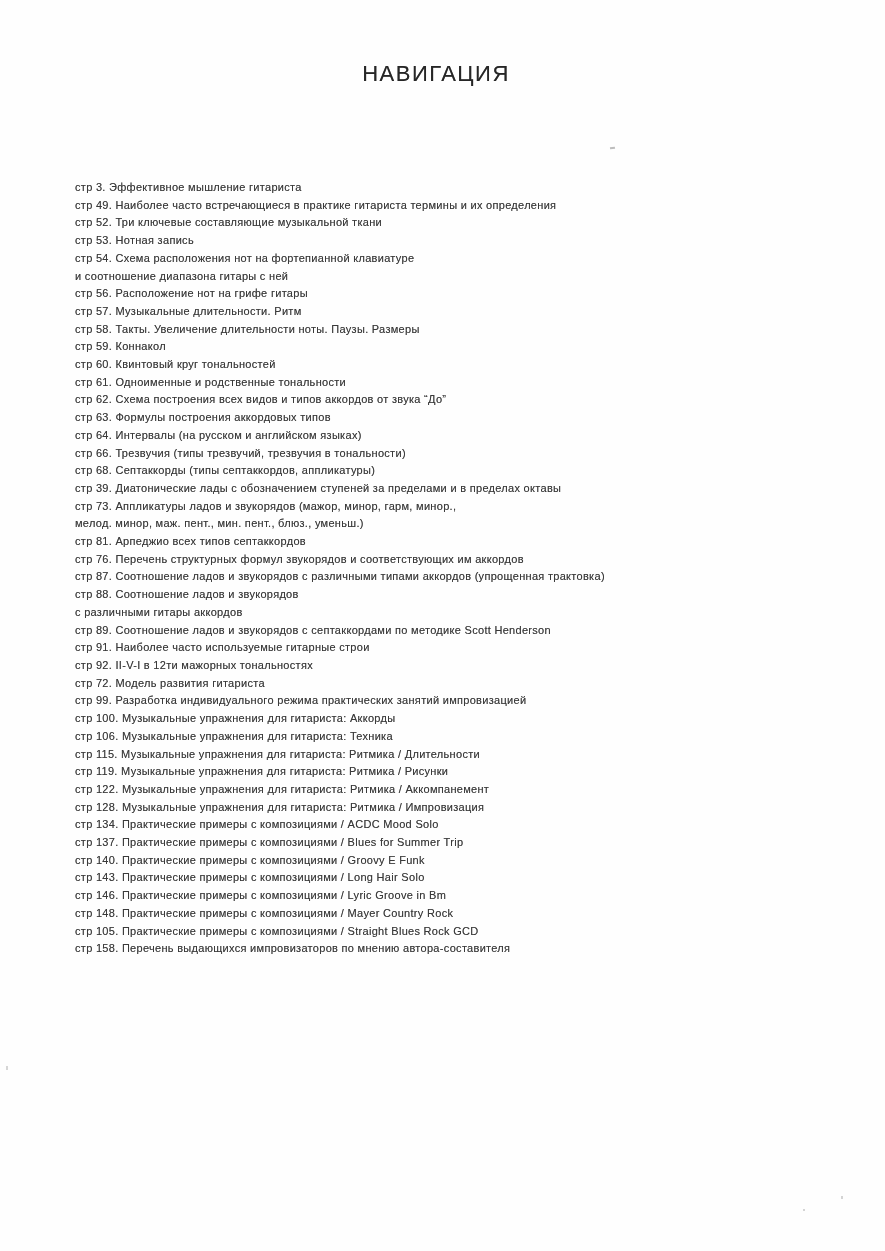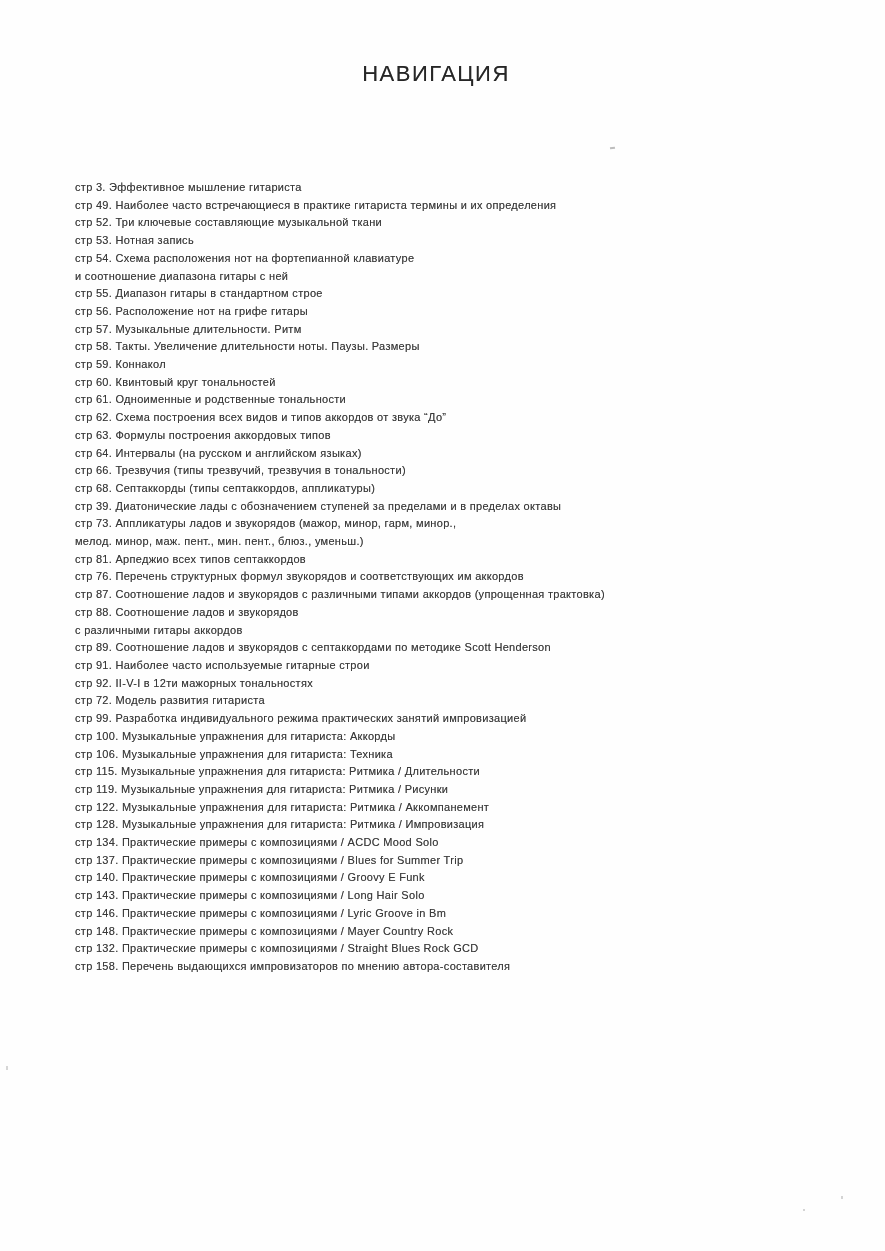--- a/index.html
+++ b/index.html
@@ -62,21 +62,20 @@
   <div class="speck speck-tilde"></div>
 
   <div class="toc">
 
   <div class="toc-line">стр 3. Эффективное мышление гитариста</div>
       <div class="toc-line">стр 49. Наиболее часто встречающиеся в практике гитариста термины и их определения</div>
       <div class="toc-line">стр 52. Три ключевые составляющие музыкальной ткани</div>
       <div class="toc-line">стр 53. Нотная запись</div>
       <div class="toc-line">стр 54. Схема расположения нот на фортепианной клавиатуре</div>
       <div class="toc-line">и соотношение диапазона гитары с ней</div>
-      <div class="toc-line">стр 55. Диапазон гитары в стандартном строе</div>
       <div class="toc-line">стр 56. Расположение нот на грифе гитары</div>
       <div class="toc-line">стр 57. Музыкальные длительности. Ритм</div>
       <div class="toc-line">стр 58. Такты. Увеличение длительности ноты. Паузы. Размеры</div>
       <div class="toc-line">стр 59. Коннакол</div>
       <div class="toc-line">стр 60. Квинтовый круг тональностей</div>
       <div class="toc-line">стр 61. Одноименные и родственные тональности</div>
       <div class="toc-line">стр 62. Схема построения всех видов и типов аккордов от звука “До”</div>
       <div class="toc-line">стр 63. Формулы построения аккордовых типов</div>
       <div class="toc-line">стр 64. Интервалы (на русском и английском языках)</div>
       <div class="toc-line">стр 66. Трезвучия (типы трезвучий, трезвучия в тональности)</div>
@@ -99,21 +98,21 @@
       <div class="toc-line">стр 115. Музыкальные упражнения для гитариста: Ритмика / Длительности</div>
       <div class="toc-line">стр 119. Музыкальные упражнения для гитариста: Ритмика / Рисунки</div>
       <div class="toc-line">стр 122. Музыкальные упражнения для гитариста: Ритмика / Аккомпанемент</div>
       <div class="toc-line">стр 128. Музыкальные упражнения для гитариста: Ритмика / Импровизация</div>
       <div class="toc-line">стр 134. Практические примеры с композициями / ACDC Mood Solo</div>
       <div class="toc-line">стр 137. Практические примеры с композициями / Blues for Summer Trip</div>
       <div class="toc-line">стр 140. Практические примеры с композициями / Groovy E Funk</div>
       <div class="toc-line">стр 143. Практические примеры с композициями / Long Hair Solo</div>
       <div class="toc-line">стр 146. Практические примеры с композициями / Lyric Groove in Bm</div>
       <div class="toc-line">стр 148. Практические примеры с композициями / Mayer Country Rock</div>
-      <div class="toc-line">стр 132. Практические примеры с композициями / Straight Blues Rock GCD</div>
+      <div class="toc-line">стр 105. Практические примеры с композициями / Straight Blues Rock GCD</div>
       <div class="toc-line">стр 158. Перечень выдающихся импровизаторов по мнению автора-составителя</div>
     </div>
 
   <div class="speck speck-left"></div>
   <div class="speck speck-br1"></div>
   <div class="speck speck-br2"></div>
 
 </div>
 
 </body></html>

